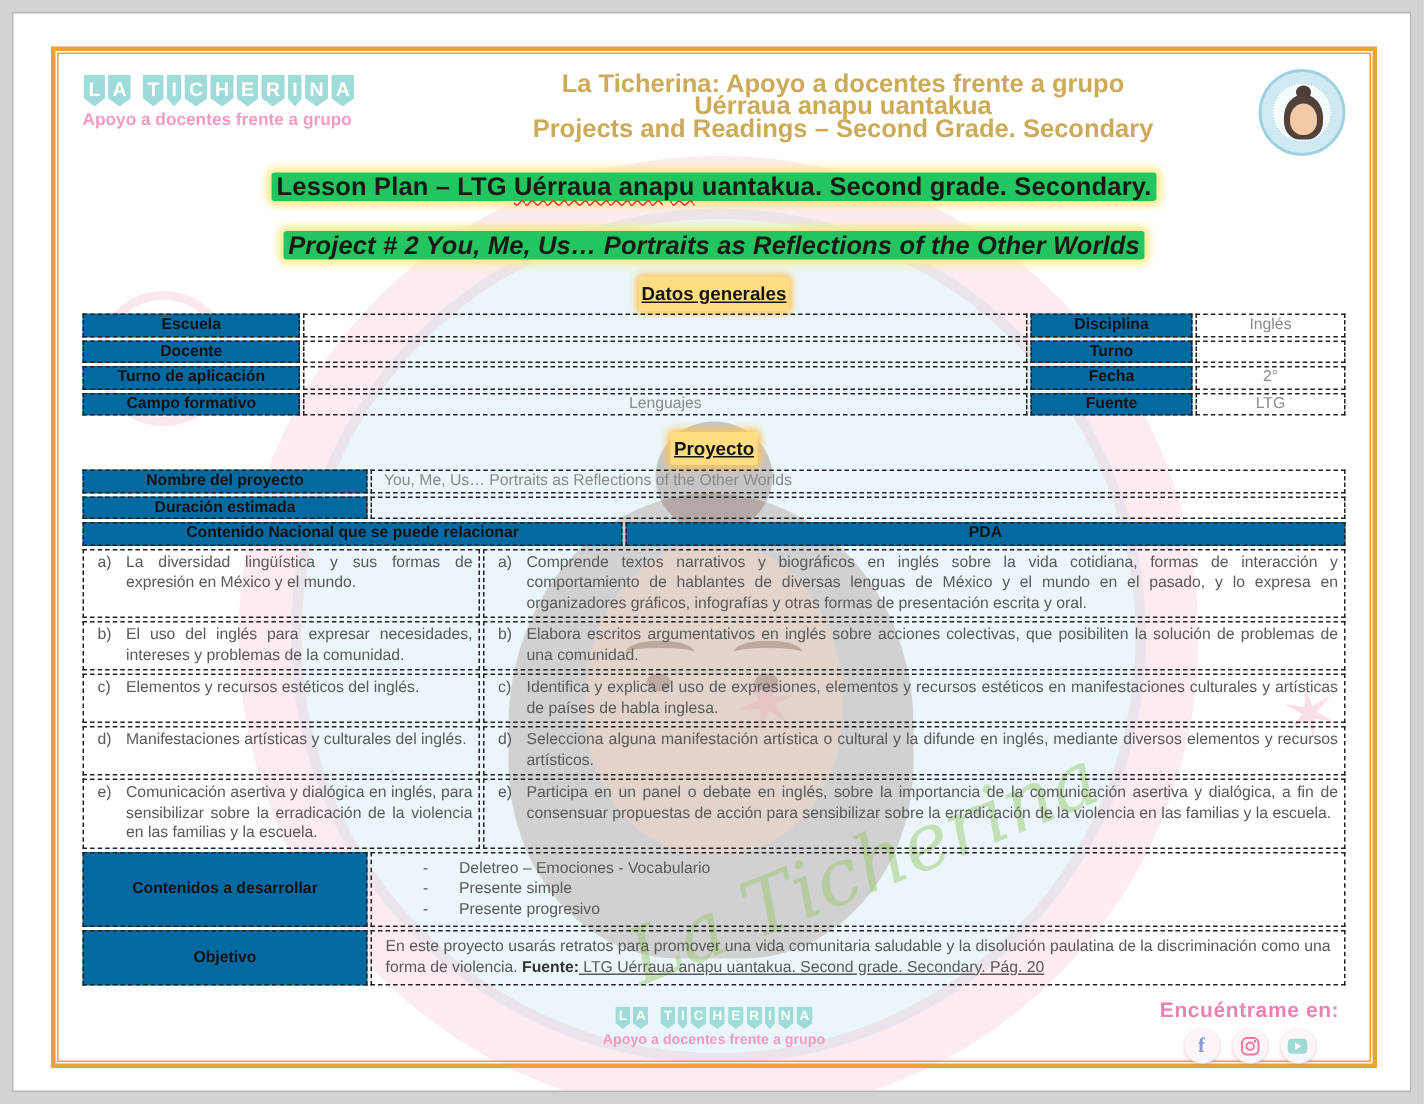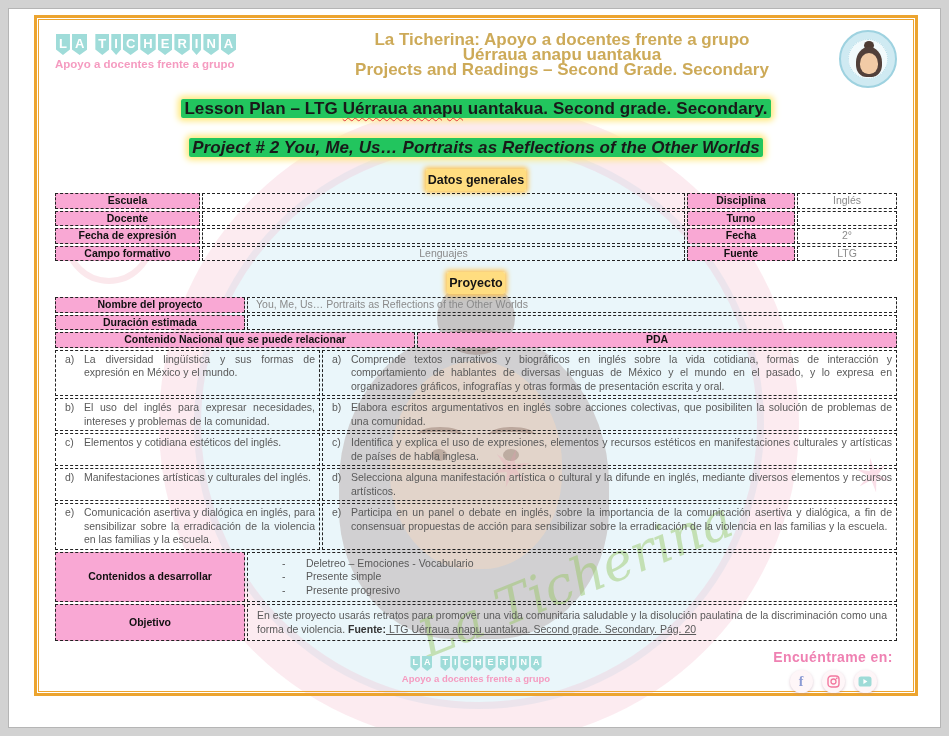--- a/index.html
+++ b/index.html
@@ -16,21 +16,21 @@
   .wm-brow-l { position:absolute; left:408px; top:418px; width:46px; height:16px; border-top:5px solid rgba(90,55,42,.28); border-radius:50%; }
   .wm-brow-r { position:absolute; left:480px; top:418px; width:46px; height:16px; border-top:5px solid rgba(90,55,42,.28); border-radius:50%; }
   .wm-eye-l  { position:absolute; left:422px; top:440px; width:16px; height:12px; border-radius:50%; background:rgba(80,50,40,.25); }
   .wm-eye-r  { position:absolute; left:494px; top:440px; width:16px; height:12px; border-radius:50%; background:rgba(80,50,40,.25); }
   .wm-script { position:absolute; left:400px; top:540px; font-family:"DejaVu Serif", serif; font-style:italic; font-size:52px; color:rgba(148,198,96,.45); transform:rotate(-22deg); white-space:nowrap; }
   .wm-star1  { position:absolute; left:480px; top:430px; font-size:52px; color:rgba(240,150,180,.25); transform:rotate(15deg); }
   .wm-star2  { position:absolute; left:845px; top:440px; font-size:46px; color:rgba(240,150,180,.30); transform:rotate(-10deg); }
   .wm-ring2  { position:absolute; left:55px; top:185px; width:90px; height:90px; border-radius:50%; border:6px solid rgba(235,130,150,.18); }
 
   
-  .frame-outer { position:absolute; left:25px; top:6px; width:884px; height:681px; border:3px solid #ECA42F; z-index:1; }
+  .frame-outer { position:absolute; left:25px; top:22px; width:884px; height:681px; border:3px solid #ECA42F; z-index:1; }
   .frame-inner { position:absolute; inset:1px; border:1px solid #ECA42F; padding:8px 16px 0 16px; }
 
   
   .hdr { display:flex; align-items:flex-start; justify-content:space-between; height:64px; }
   .logo-block { width:230px; padding-top:6px; }
   .tile { display:inline-block; background:#9FDCD9; color:#fff; font-weight:bold; font-size:13px; line-height:1; padding:3px 3px 5px; margin:0 1px; clip-path:polygon(0 0,100% 0,100% 74%,50% 100%,0 74%); }
   .logo-gap { display:inline-block; width:6px; }
   .tagline { color:#F59BC0; font-weight:bold; font-size:11.5px; margin-top:3px; }
   .hdr-center { flex:1; text-align:center; color:#CDAA58; font-weight:bold; font-size:17px; line-height:15px; padding-top:4px; }
   .avatar { position:relative; width:58px; height:58px; border-radius:50%; background:#CFEAF2; border:2px solid #9ed2e0; margin-top:2px; flex:none; }
@@ -39,27 +39,27 @@
   .av-hair{ position:absolute; left:7px; top:7px; width:26px; height:30px; border-radius:50% 50% 40% 40%; background:#52403a; }
   .av-face{ position:absolute; left:11px; top:13px; width:18px; height:21px; border-radius:50% 50% 45% 45%; background:#F2CBA6; }
 
   
   .title-line { text-align:center; font-size:17px; font-weight:600; color:#191919; margin-top:7px; letter-spacing:.1px; }
   .title-line.second { margin-top:19px;font-style:italic; }
   .hl-big { background:#22c55e; box-shadow:0 0 6px 3px #FFE97E; border-radius:2px; padding:0 3px; }
   .sq { text-decoration:underline wavy #E03B3B 1px; text-underline-offset:3px; }
 
   .sec-head { text-align:center; margin-top:15px; font-size:12.5px; font-weight:bold; color:#141414; }
-  .hl-sm { background:#FFDD80; box-shadow:0 0 5px 2px #FFC451; border-radius:2px; padding:4px 2px; }
+  .hl-sm { background:#FFDD80; box-shadow:0 0 5px 2px #FFC451; border-radius:2px; padding:4px 2px;text-decoration:underline; }
 
   
   .tbl { display:flex; flex-direction:column; gap:2px; }
   .trow { display:flex; gap:2px; }
   .cell { border:1px dashed #222; font-size:10.5px; line-height:13.5px; color:#8a8a8a; display:flex; align-items:center; justify-content:center; min-height:15px; padding:0 3px; }
-  .cell.amber { background:#f9a8d4; color:#111; font-weight:bold; text-align:center; }
+  .cell.amber { background:#0369a1; color:#111; font-weight:bold; text-align:center; }
   .cell.left-al { justify-content:flex-start; padding-left:8px; }
   .cell.body { color:#595959; align-items:flex-start; justify-content:flex-start; padding:2px 4px; }
   .dg { margin-top:6px; }
   .w-lab1 { width:145px; flex:none; }
   .w-wide { flex:1; }
   .w-lab2 { width:108px; flex:none; }
   .w-val2 { width:100px; flex:none; }
 
   .main-tbl { margin-top:7px; }
   .w-lab { width:190px; flex:none; }
@@ -148,21 +148,21 @@
         <div class="cell amber w-lab2">Disciplina</div>
         <div class="cell w-val2">Inglés</div>
       </div>
       <div class="trow">
         <div class="cell amber w-lab1">Docente</div>
         <div class="cell w-wide"></div>
         <div class="cell amber w-lab2">Turno</div>
         <div class="cell w-val2"></div>
       </div>
       <div class="trow">
-        <div class="cell amber w-lab1">Fecha de expresión</div>
+        <div class="cell amber w-lab1">Turno de aplicación</div>
         <div class="cell w-wide"></div>
         <div class="cell amber w-lab2">Fecha</div>
         <div class="cell w-val2">2°</div>
       </div>
       <div class="trow">
         <div class="cell amber w-lab1">Campo formativo</div>
         <div class="cell w-wide">Lenguajes</div>
         <div class="cell amber w-lab2">Fuente</div>
         <div class="cell w-val2">LTG</div>
       </div>
@@ -209,21 +209,21 @@
               <div class="item">
                 <span class="mk">b)</span>
                 <span class="tx">Elabora escritos argumentativos en inglés sobre acciones colectivas, que posibiliten la solución de problemas de una comunidad.</span>
               </div>
             </div>
       </div>
       <div class="trow">
         <div class="cell body w-cl">
               <div class="item">
                 <span class="mk">c)</span>
-                <span class="tx">Elementos y cotidiana estéticos del inglés.</span>
+                <span class="tx">Elementos y recursos estéticos del inglés.</span>
               </div>
             </div>
         <div class="cell body flex1">
               <div class="item">
                 <span class="mk">c)</span>
                 <span class="tx">Identifica y explica el uso de expresiones, elementos y recursos estéticos en manifestaciones culturales y artísticas de países de habla inglesa.</span>
               </div>
             </div>
       </div>
       <div class="trow">

